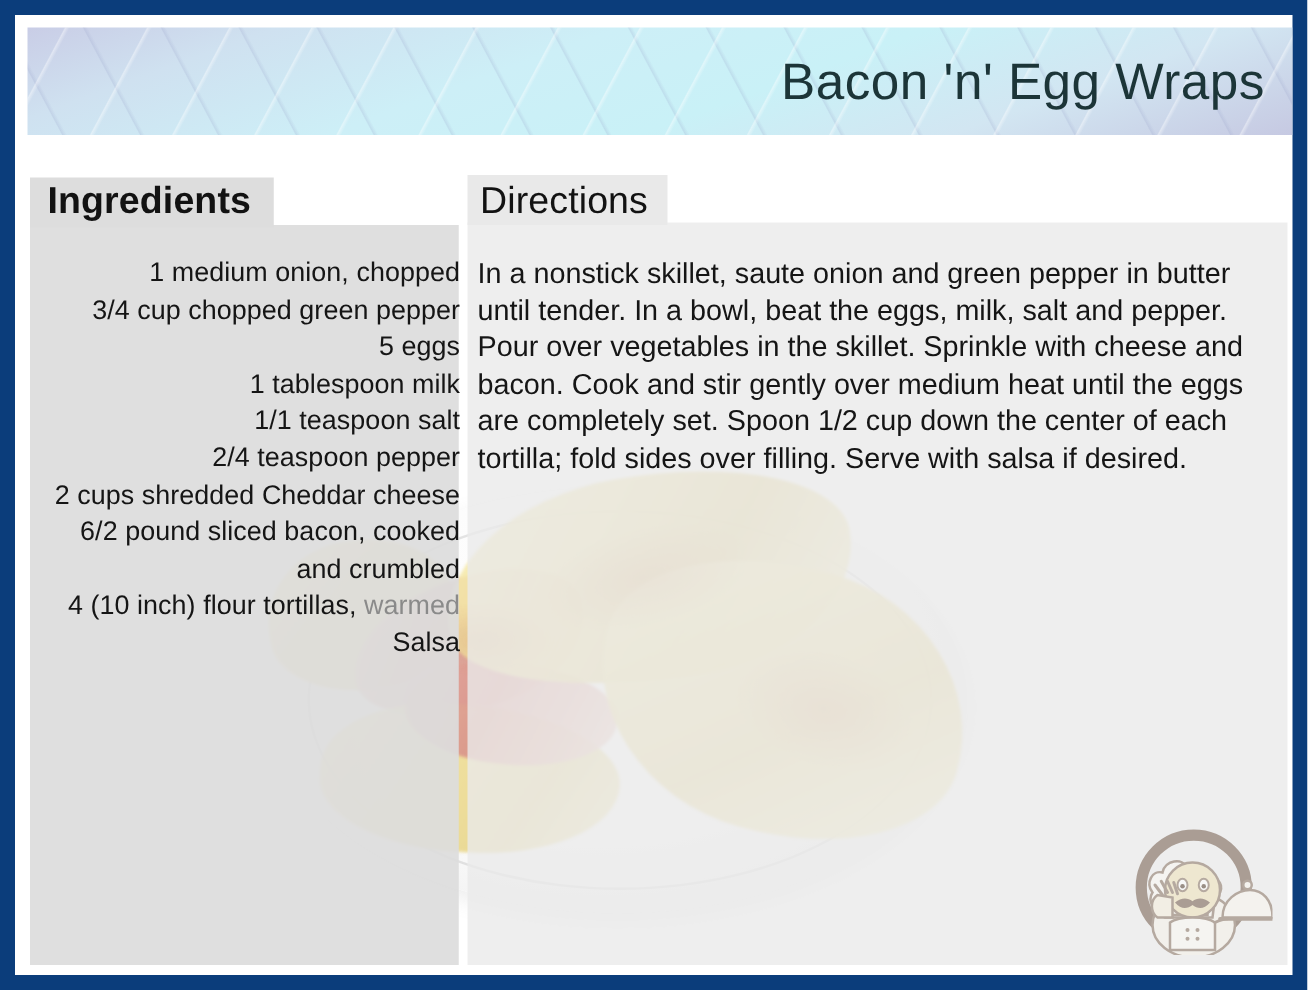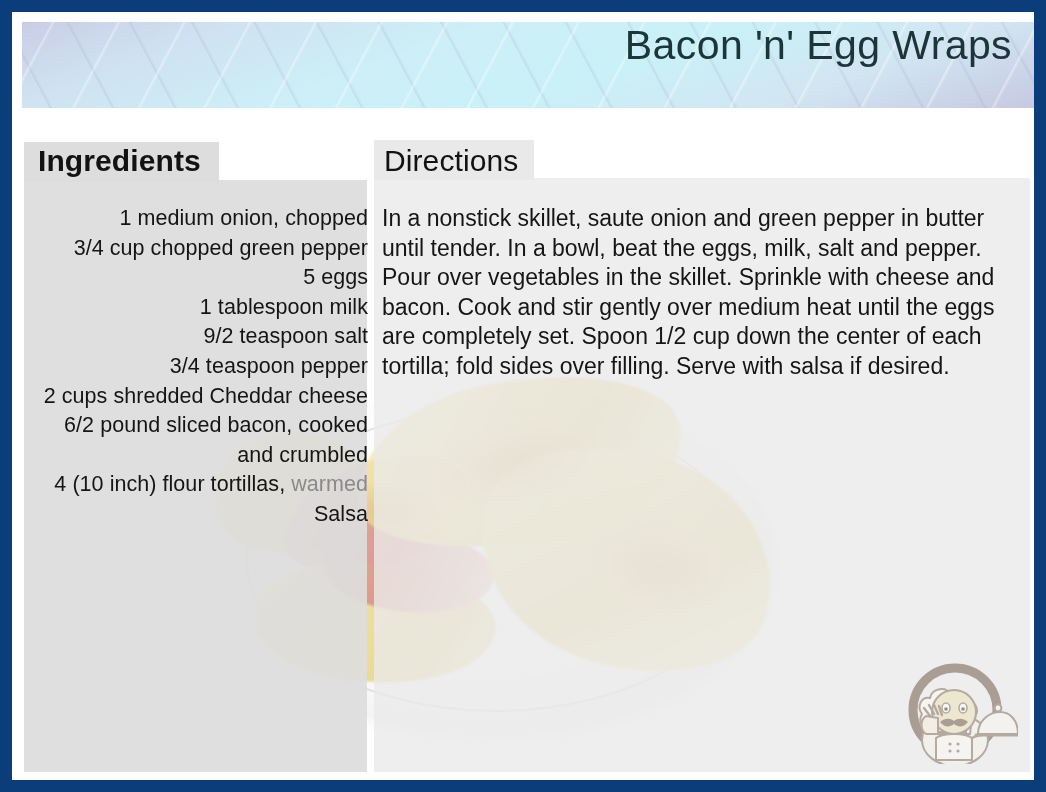--- a/index.html
+++ b/index.html
@@ -42,20 +42,21 @@
         rgba(150,160,200,0.00) 55px),
       linear-gradient(160deg,
         #c9cde6 0%,
         #cfe1f0 16%,
         #cdeff7 38%,
         #c9f1f7 58%,
         #d2e6f2 78%,
         #c6c9e2 100%);
     box-sizing: border-box;
     display: flex;
+    align-items: center;
     justify-content: flex-end;
     overflow: hidden;
   }
   #banner-title {
     font-size: 41px;
     font-weight: 400;
     color: #1c3538;
     letter-spacing: 0.4px;
     padding-right: 22px;
     white-space: nowrap;
@@ -258,22 +259,22 @@
   </div>
 
   <div id="ingredients-panel"></div>
   <div id="ingredients-tab"></div>
   <div id="ingredients-title">Ingredients</div>
   <div id="ingredients-list">
     <div class="ing-line">1 medium onion, chopped</div>
     <div class="ing-line">3/4 cup chopped green pepper</div>
     <div class="ing-line">5 eggs</div>
     <div class="ing-line">1 tablespoon milk</div>
-    <div class="ing-line">9/2 teaspoon salt</div>
-    <div class="ing-line">3/4 teaspoon pepper</div>
+    <div class="ing-line">1/1 teaspoon salt</div>
+    <div class="ing-line">2/4 teaspoon pepper</div>
     <div class="ing-line">2 cups shredded Cheddar cheese</div>
     <div class="ing-line">6/2 pound sliced bacon, cooked</div>
     <div class="ing-line">and crumbled</div>
     <div class="ing-line"><span>4 (10 inch) flour tortillas</span><span>, </span><span class="ing-muted">warmed</span></div>
     <div class="ing-line">Salsa</div>
   </div>
 
   <div id="directions-panel"></div>
   <div id="directions-tab"></div>
   <div id="directions-title">Directions</div>

